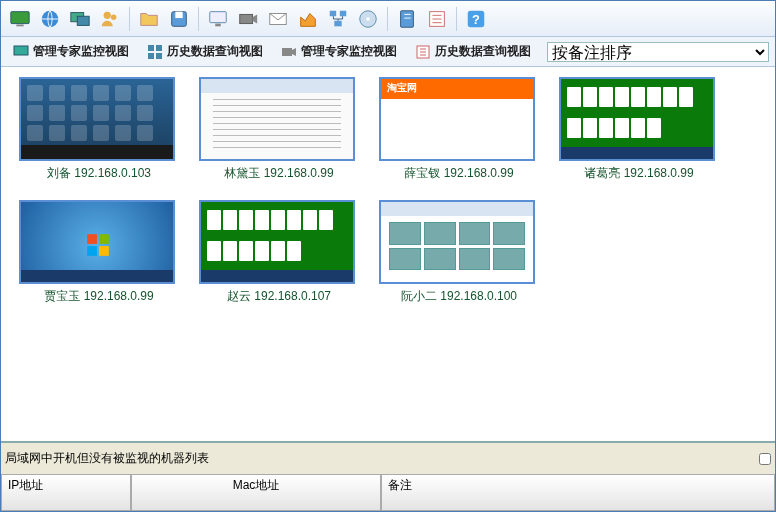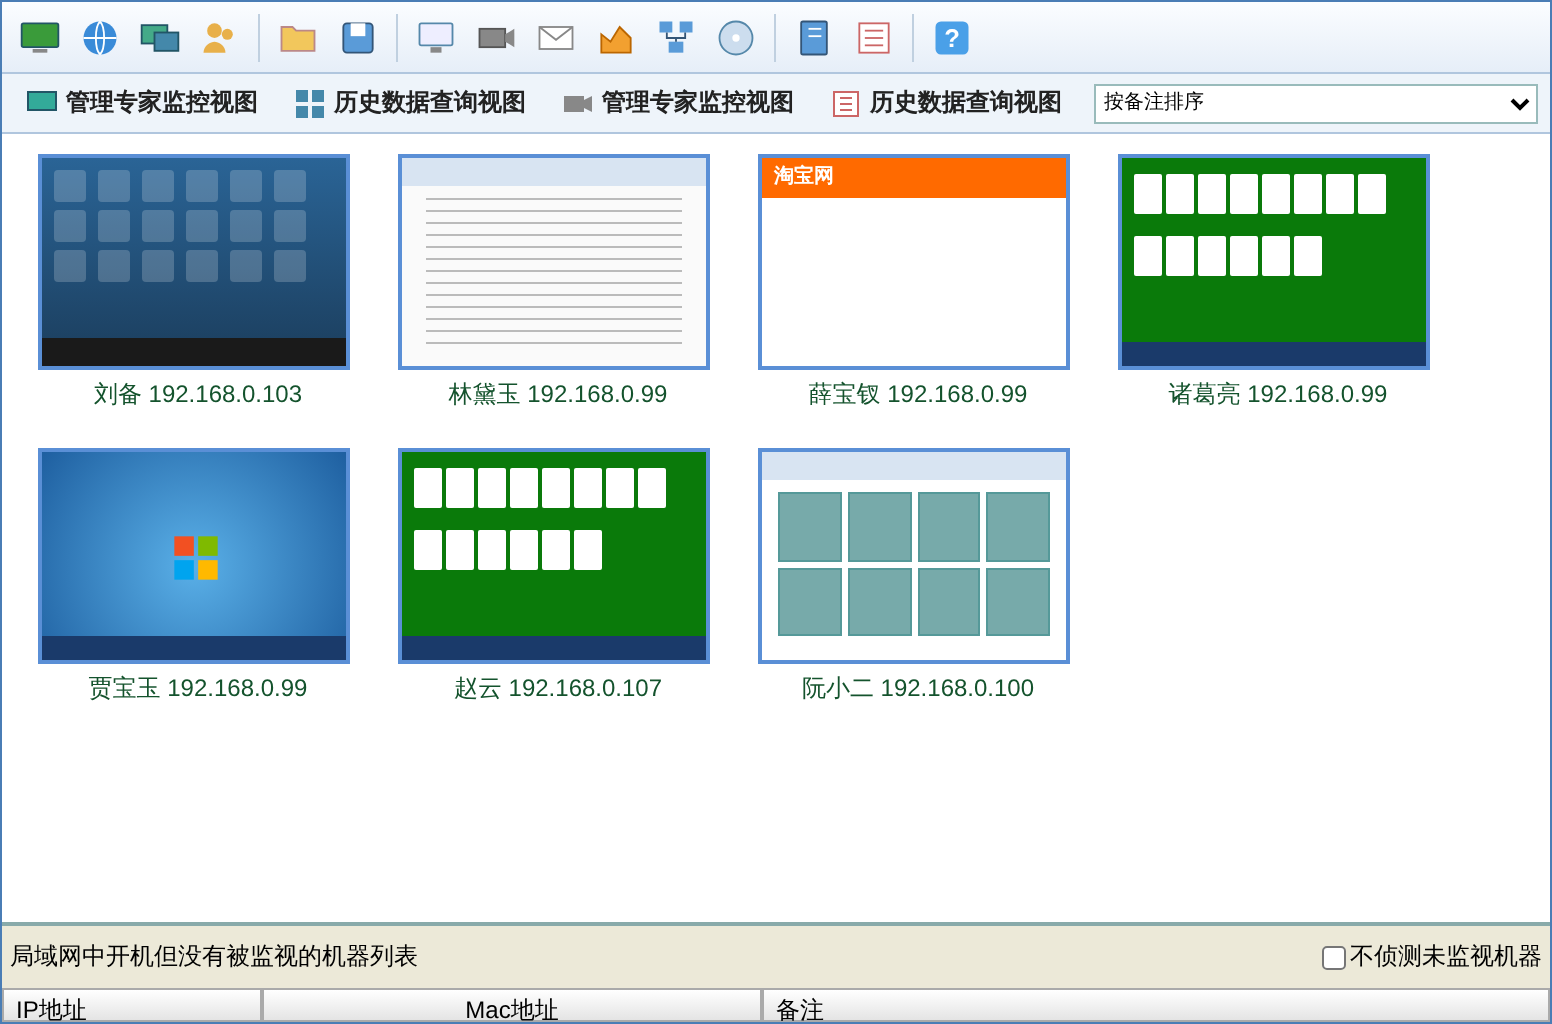--- a/index.html
+++ b/index.html
@@ -12,25 +12,25 @@
   .win-btn { width: 30px; height: 18px; border: 1px solid #8aa; background: linear-gradient(#f4f8fc,#d6e6f6); display:flex; align-items:center; justify-content:center; font-size:10px; color:#333; border-radius:2px; }
   .win-btn.close { background: linear-gradient(#f48a7a,#d8402c); color:#fff; border-color:#a33; width:44px; }
   .toolbar { height: 36px; background: linear-gradient(#fbfdff,#e6eef8); border-bottom:1px solid #b0c6de; display:flex; align-items:center; padding:0 6px; gap:4px; }
   .tb-btn { width: 26px; height: 26px; border-radius:3px; display:flex; align-items:center; justify-content:center; }
   .tb-btn svg { width:22px; height:22px; }
   .tb-sep { width:1px; height:24px; background:#c0d0e0; margin:0 2px;}
   .tabbar { height: 30px; background:#eef4fa; border-bottom:1px solid #b0c6de; display:flex; align-items:center; padding:0 6px; gap:6px; }
   .tab { display:flex; align-items:center; gap:4px; padding:3px 6px; font-weight:bold; color:#222; }
   .tab .ticon { width:16px; height:16px; }
   .sort-combo { margin-left:4px; flex:1; display:flex; }
-  .sort-combo select { flex:1; height:20px; font-size:10px; border:1px solid #9bb; background:#fff; }
+  .sort-combo select { flex:1; height:20px; font-size:16px; border:1px solid #9bb; background:#fff; }
   .content { flex:1; background:#fff; overflow:auto; padding:10px 18px; }
   .grid { display:grid; grid-template-columns: repeat(4, 160px); gap:18px 20px; }
   .thumb { width:160px; }
-  .thumb-img { width:156px; height:108px; border:2px solid #5a8fd6; background:#ddd; position:relative; overflow:hidden; }
+  .thumb-img { width:156px; height:84px; border:2px solid #5a8fd6; background:#ddd; position:relative; overflow:hidden; }
   .thumb-label { text-align:center; margin-top:4px; font-size:12px; color:#14532d; white-space:nowrap; }
   
   .sc-desktop { background: linear-gradient(#2a6496,#1b3d5c); }
   .sc-desktop::after { content:""; position:absolute; bottom:0; left:0; right:0; height:14px; background:#1a1a1a; }
   .sc-browser { background:#fff; }
   .sc-browser::before { content:""; position:absolute; top:0;left:0;right:0;height:16px;background:linear-gradient(#e8eef6,#c9d9ec); }
   .sc-doc { background:#fafafa; }
   .sc-doc::before{content:"";position:absolute;top:0;left:0;right:0;height:14px;background:#d8e4f2;}
   .sc-doc .lines{position:absolute;top:20px;left:12px;right:12px;bottom:10px;background:repeating-linear-gradient(#bbb,#bbb 1px,transparent 1px,transparent 6px);}
   .sc-taobao { background:#fff; }
@@ -45,21 +45,21 @@
   .sc-win7 .logo{position:absolute;top:38%;left:42%;width:26px;height:26px;}
   .sc-gallery { background:#fff; }
   .sc-gallery::before{content:"";position:absolute;top:0;left:0;right:0;height:14px;background:#d8e4f2;}
   .sc-gallery .tiles{position:absolute;top:20px;left:8px;right:8px;bottom:12px;display:grid;grid-template-columns:repeat(4,1fr);gap:3px;}
   .sc-gallery .tiles span{background:#7aa;border:1px solid #599;}
   .bottom-panel { border-top:2px solid #8aa; background:#f0f0f0; }
   .bp-header { display:flex; align-items:center; height:32px; background:#ece9d8; border-bottom:1px solid #aaa; padding:0 4px; font-size:12px;}
   .bp-header .title{flex:1;}
   .bp-chk{display:flex;align-items:center;gap:2px;}
   .bp-chk input{width:12px;height:12px;}
-  .bp-cols { display:flex; height:16px; background:#ece9d8; }
+  .bp-cols { display:flex; height:36px; background:#ece9d8; }
   .bp-col { border:1px solid #aaa; border-top:none; padding:2px 6px; font-size:12px; background:linear-gradient(#fff,#e4e4e4);}
   .bp-col.c1{width:130px;} .bp-col.c2{width:250px;text-align:center;} .bp-col.c3{flex:1;}
   .desktop-icons{position:absolute;top:6px;left:6px;display:grid;grid-template-columns:repeat(6,18px);gap:4px;}
   .desktop-icons span{width:16px;height:16px;background:rgba(255,255,255,.2);border-radius:2px;}
   .browser-body{position:absolute;top:18px;left:4px;right:4px;bottom:4px;background:#fff;display:flex;}
   .browser-body .side{width:36px;background:#eef;}
   .browser-body .main{flex:1;background:repeating-linear-gradient(#ddd,#ddd 1px,transparent 1px,transparent 5px);}
   .browser-body .img{width:50px;background:linear-gradient(#753,#321);}
 </style>
 </head>
@@ -314,21 +314,20 @@
           <div class="thumb-label">阮小二 192.168.0.100</div>
         </div>
       </div>
   </div>
 
   <div class="bottom-panel">
     <div class="bp-header">
       <span class="title">局域网中开机但没有被监视的机器列表</span>
       <label class="bp-chk">
         <input type="checkbox" style="">
-        <span>不侦测未监视机器</span>
       </label>
     </div>
     <div class="bp-cols">
       <div class="bp-col c1">IP地址</div>
       <div class="bp-col c2">Mac地址</div>
       <div class="bp-col c3">备注</div>
     </div>
   </div>
 
 </div>

